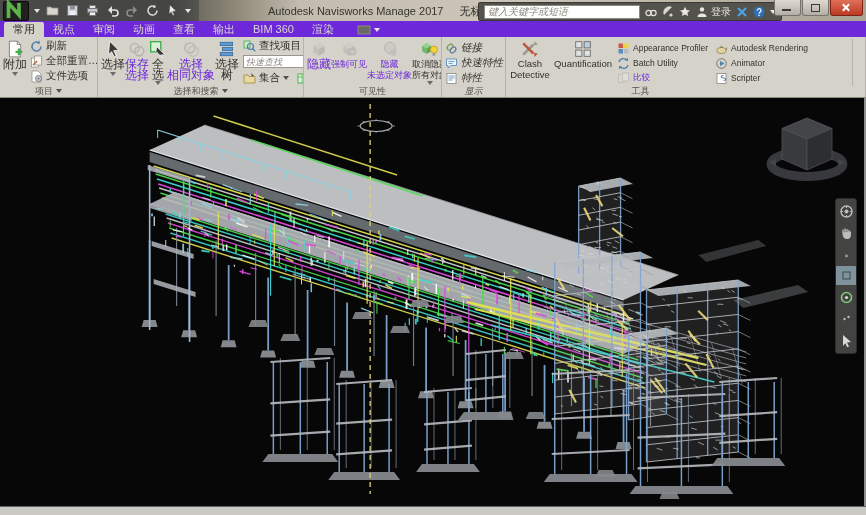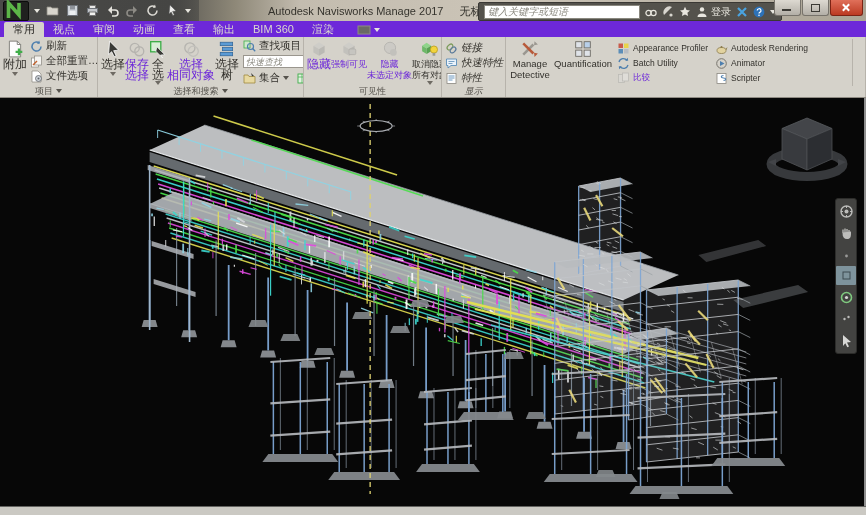--- a/index.html
+++ b/index.html
@@ -443,21 +443,21 @@
     <div class="rgroup g5">
       <div class="grow" style="flex:1">
         <div class="bigbtn lat" style="width:42px">
           <span class="ic">
             <svg viewBox="0 0 16 16">
                 <path d="M2 13L11 4" stroke="#9a9790" stroke-width="2.2"></path>
                 <path d="M12 1l3 3-3.4.6z" fill="#9a9790"></path>
                 <path d="M2 3l9 9" stroke="#b85a3a" stroke-width="2.2"></path>
                 <path d="M12 15l3-3-3.4-.6z" fill="#b85a3a"></path>
               </svg></span>
-          <span class="bl">Manage</span>
+          <span class="bl">Clash</span>
           <span class="bl">Detective</span>
         </div>
         <div class="bigbtn lat" style="width:64px">
           <span class="ic">
             <svg viewBox="0 0 16 16">
                 <rect x="1.5" y="1.5" width="5.5" height="5.5" fill="#dfe3e8" stroke="#6f6c65" stroke-width=".8"></rect>
                 <rect x="9" y="1.5" width="5.5" height="5.5" fill="#b8cfe8" stroke="#6f6c65" stroke-width=".8"></rect>
                 <rect x="1.5" y="9" width="5.5" height="5.5" fill="#dfe3e8" stroke="#6f6c65" stroke-width=".8"></rect>
                 <rect x="9" y="9" width="5.5" height="5.5" fill="#dfe3e8" stroke="#6f6c65" stroke-width=".8"></rect>
               </svg></span>
@@ -516,20 +516,23 @@
               <svg viewBox="0 0 13 13">
                   <rect x="2" y="1.5" width="9" height="10" fill="#fff" stroke="#8a877f" stroke-width=".8"></rect>
                   <path d="M8.5 3.5c-3 0-3 2.5 0 2.5s3 2.5 0 2.5" fill="none" stroke="#4e7fae" stroke-width="1.1"></path>
                 </svg></span>
             <span>Scripter</span>
           </div>
         </div>
         <div class="dtwrap">
           
         </div>
+      </div>
+      <div class="glabel" style="right:90px">
+        <span>工具</span>
       </div>
     </div>
   </div>
 
   <div class="viewport">
     <svg id="model" viewBox="0 98 866 408" preserveAspectRatio="none">
         <polygon points="150,150 625,300 680,275 205,125" fill="#c6c8ca" opacity="0.95"></polygon>
         <line x1="150.0" y1="150.0" x2="625.0" y2="300.0" stroke="#eceff1" stroke-width="1.2" opacity="0.95"></line>
         <line x1="205.0" y1="125.0" x2="680.0" y2="275.0" stroke="#9aa0a5" stroke-width="1" opacity="0.8"></line>
         <line x1="158.0" y1="130.0" x2="352.0" y2="192.0" stroke="#8fd4e4" stroke-width="1.3" opacity="0.95"></line>

